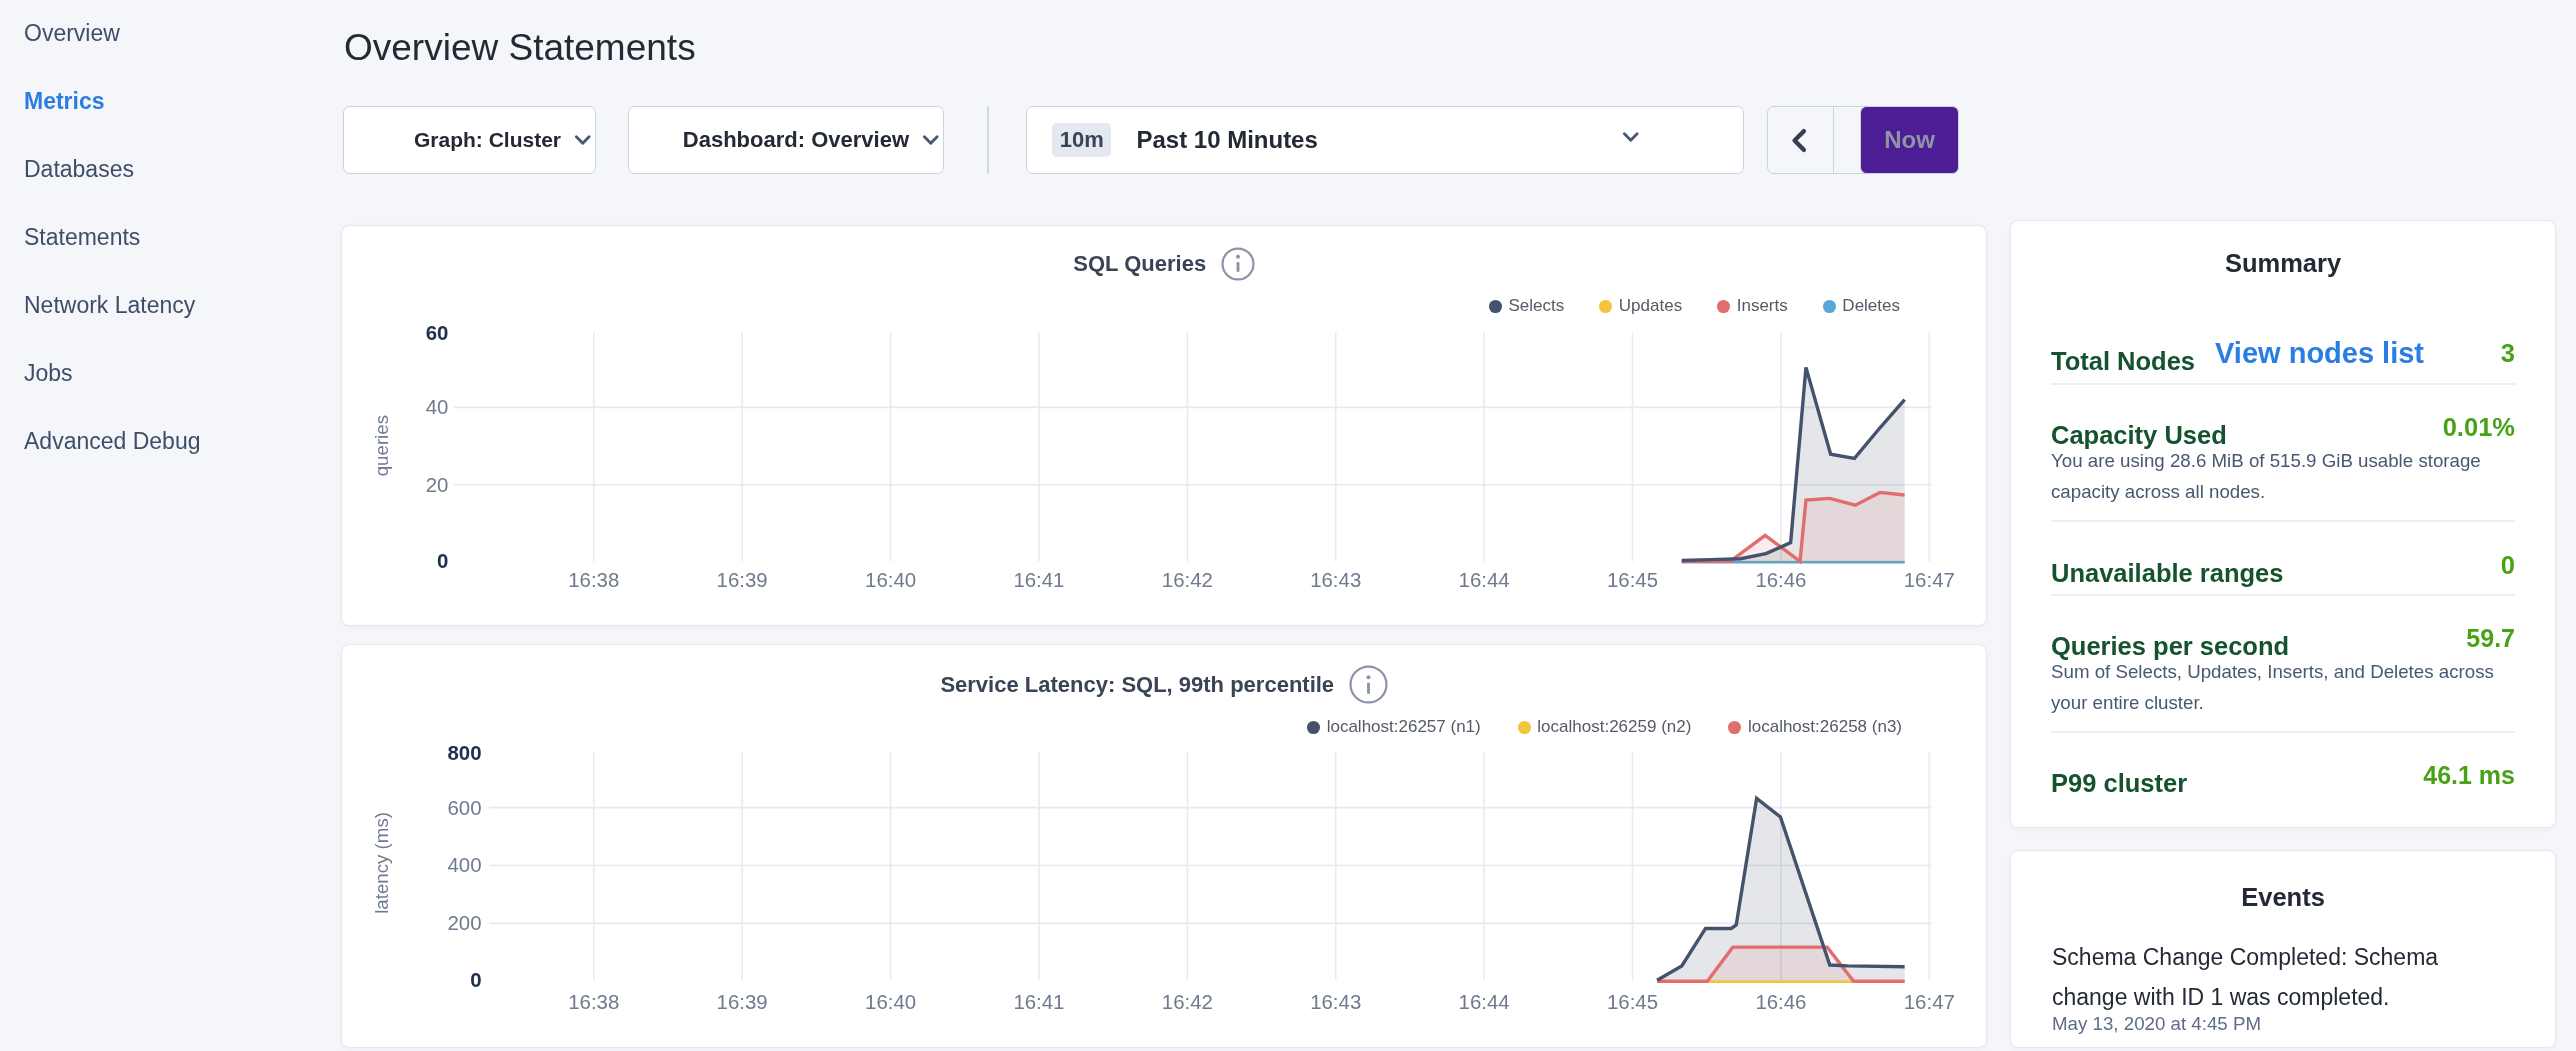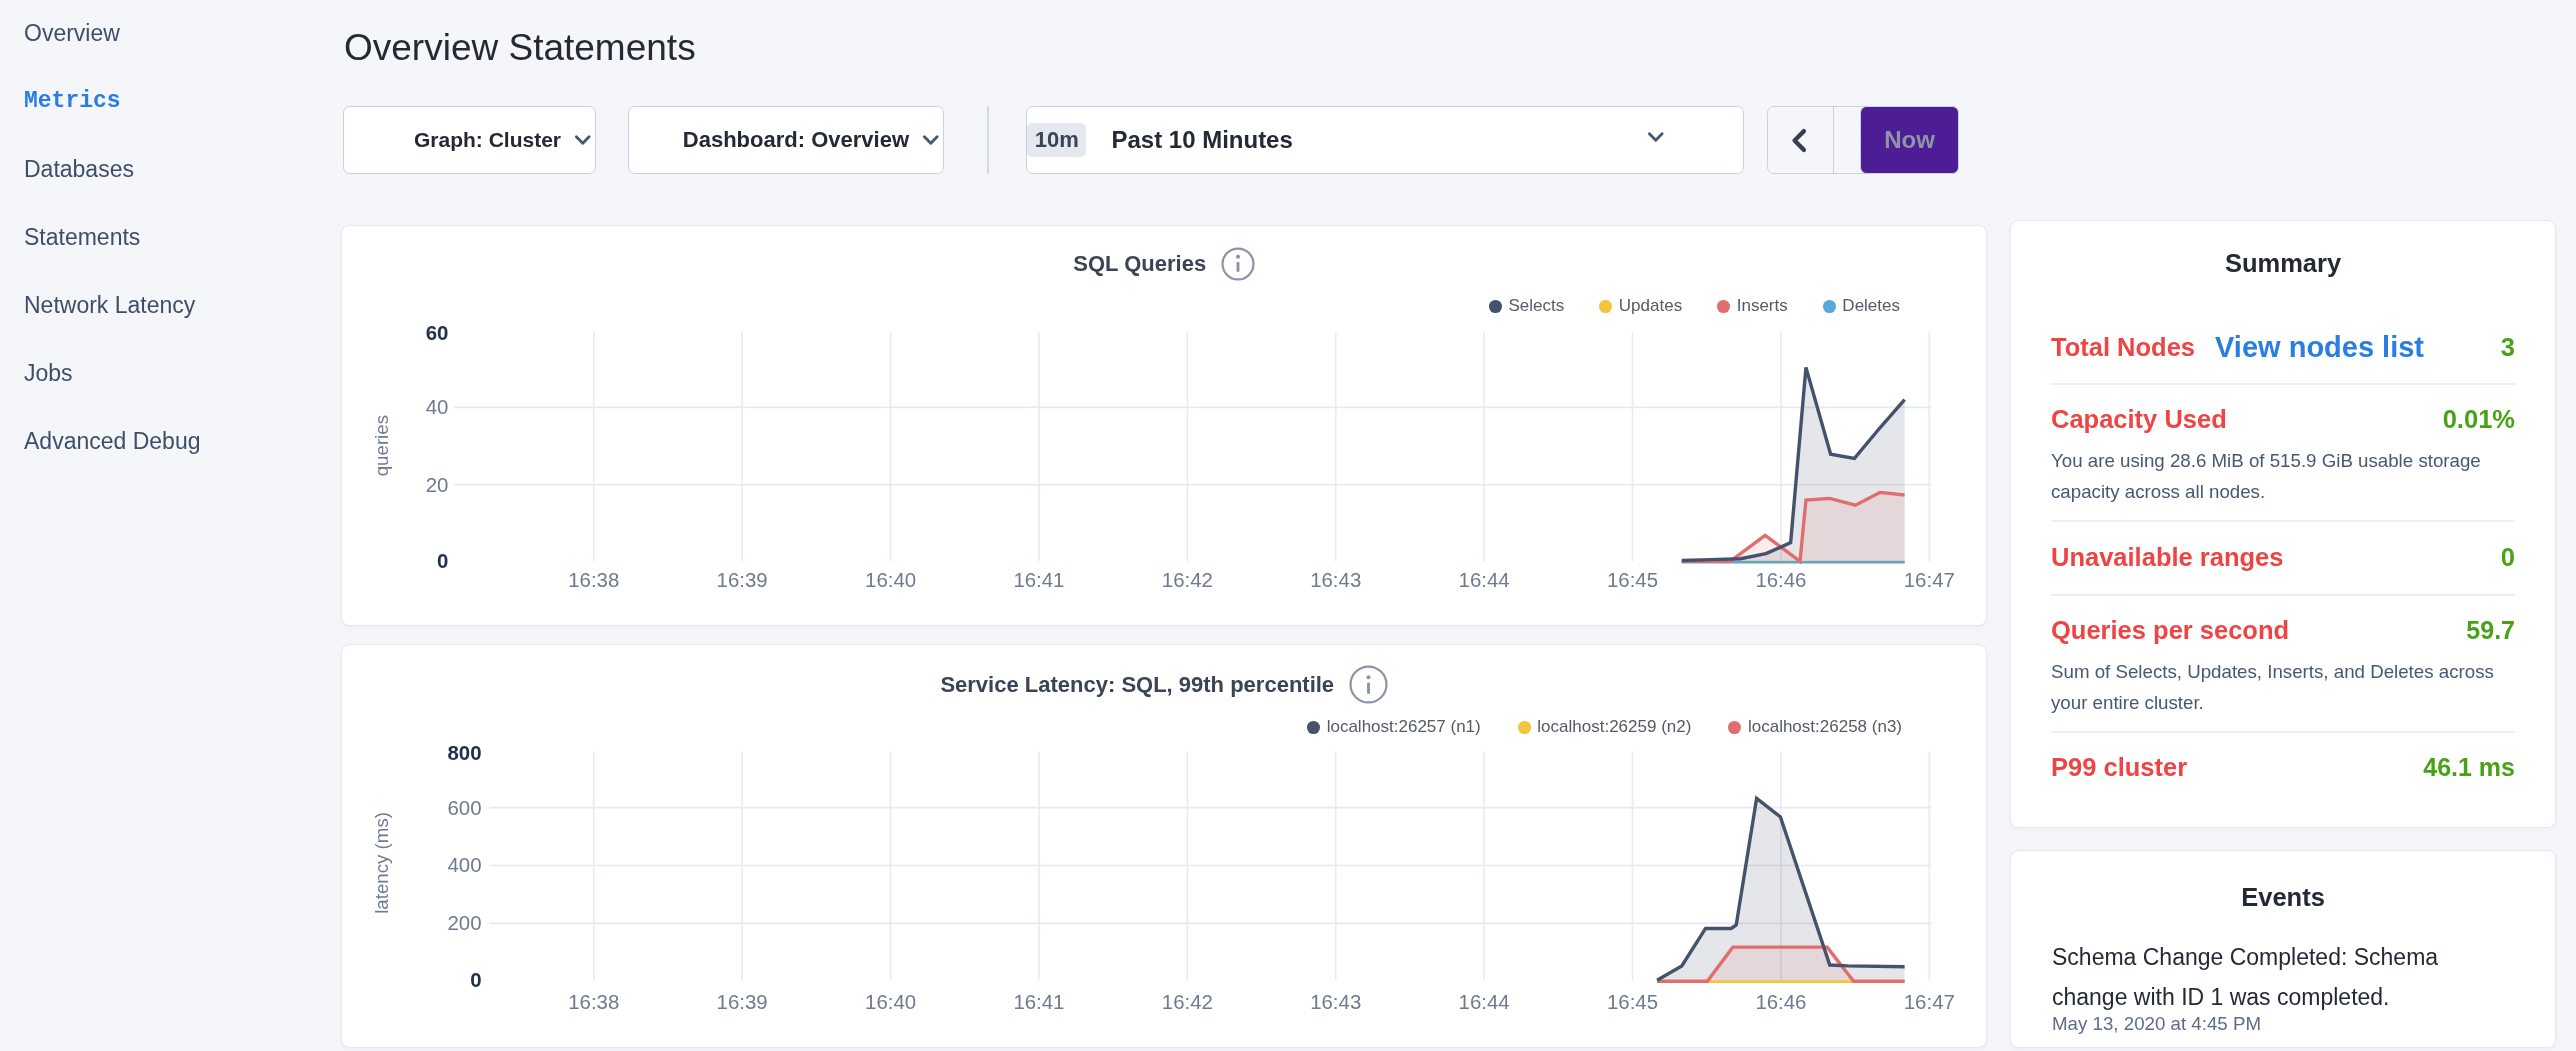--- a/index.html
+++ b/index.html
@@ -1,26 +1,26 @@
 <!DOCTYPE html>
 <html style="font-size:13.6px"><head><meta charset="utf-8"><title>Overview Dashboard</title>
 <style>
 * { margin:0; padding:0; box-sizing:border-box; }
 html,body { width:2576px; height:1051px; background:#f5f6fa; font-family:"Liberation Sans",sans-serif; color:#242a35; overflow:hidden; }
 .abs { position:absolute; }
 .card { position:absolute; background:#fff; border:1.7px solid #e4e8ee; border-radius:8.5px; box-shadow:0 1.7px 4.3px rgba(40,50,70,0.04); }
 .nav a { display:block; position:absolute; left:24px; font-size:23px; color:#3e4e68; text-decoration:none; }
-.navactive { color:#2a7de2 !important; font-weight:bold;font-family:Liberation Mono, monospace; }
+.navactive { color:#2a7de2 !important; font-weight:bold; }
 .ddl { position:absolute; top:106px; height:68px; background:#fff; border:1.7px solid #c9d2e2; border-radius:6.8px; display:flex; align-items:center; justify-content:flex-end; font-weight:bold; font-size:21px; color:#242a35; }
 .chartTitle { position:absolute; left:0; width:100%; display:flex; align-items:center; justify-content:center; font-weight:bold; color:#394455; }
 .legend { position:absolute; display:flex; align-items:center; font-size:17px; color:#545b65; height:20.4px; }
 .li { display:flex; align-items:center; }
 .dot { width:12.8px; height:12.8px; border-radius:50%; display:inline-block; margin-right:6.8px; flex:none; }
 .srow { position:absolute; left:40px; right:40px; display:flex; align-items:center; }
-.slabel { font-weight:bold; font-size:25.5px; color:#ef4444; }
+.slabel { font-weight:bold; font-size:25.5px; color:#14532d;margin-top:16px; }
 .sval { margin-left:auto; font-weight:bold; font-size:25px; color:#48a216; }
 .spara { position:absolute; left:40px; right:34px; font-size:18.7px; color:#475872; line-height:31px; }
 .sdiv { position:absolute; left:40px; right:40px; height:1.7px; background:#eceef2; }
 </style></head>
 <body>
 <div class="nav">
 <a style="top:20.4px">Overview</a>
 <a style="top:88px" class="navactive">Metrics</a>
 <a style="top:156px">Databases</a>
 <a style="top:224px">Statements</a>
@@ -31,21 +31,21 @@
 
 <div class="abs" style="left:344px;top:27px;font-size:37px;color:#242a35">Overview Statements</div>
 
 <div class="ddl" style="left:343px;width:253px">Graph: Cluster<span style="width:8.5px"></span><svg width="25.5" height="25.5" viewBox="0 0 30 30" style="flex:none">
       <path d="M7.5 11.5 L15 19 L22.5 11.5" fill="none" stroke="#475872" stroke-width="3.4" stroke-linecap="round" stroke-linejoin="round"></path>
     </svg></div>
 <div class="ddl" style="left:628px;width:316px;font-size:22px">Dashboard: Overview<span style="width:8.5px"></span><svg width="25.5" height="25.5" viewBox="0 0 30 30" style="flex:none">
       <path d="M7.5 11.5 L15 19 L22.5 11.5" fill="none" stroke="#475872" stroke-width="3.4" stroke-linecap="round" stroke-linejoin="round"></path>
     </svg></div>
 <div class="abs" style="left:987px;top:106px;width:1.7px;height:68px;background:#d4dae4"></div>
-<div class="ddl" style="left:1026px;width:718px;justify-content:flex-start;padding:0 0;font-size:24px">
+<div class="ddl" style="left:1026px;width:718px;justify-content:flex-start;padding:0 25px;font-size:24px">
   <span style="background:#e4e8ef;border-radius:5.1px;font-size:22px;font-weight:bold;padding:4.3px 7.7px;color:#394455">10m</span>
   <span style="margin-left:25px">Past 10 Minutes</span>
   <span style="margin-left:auto;margin-right:75px"><svg width="25.5" height="25.5" viewBox="0 0 30 30" style="flex:none">
         <path d="M7.5 11.5 L15 19 L22.5 11.5" fill="none" stroke="#475872" stroke-width="3.4" stroke-linecap="round" stroke-linejoin="round"></path>
       </svg></span>
 </div>
 <div class="abs" style="left:1767px;top:106px;width:132px;height:68px;background:#f5f6fa;border:1.7px solid #ccd3e0;border-radius:6.8px;display:flex">
   <div style="flex:1;display:flex;align-items:center;justify-content:center;border-right:1.7px solid #ccd3e0">
     <svg width="29" height="29" viewBox="0 0 34 34">
         <path d="M21 6 L10 17 L21 28" fill="none" stroke="#353f54" stroke-width="5" stroke-linecap="round" stroke-linejoin="round"></path>

